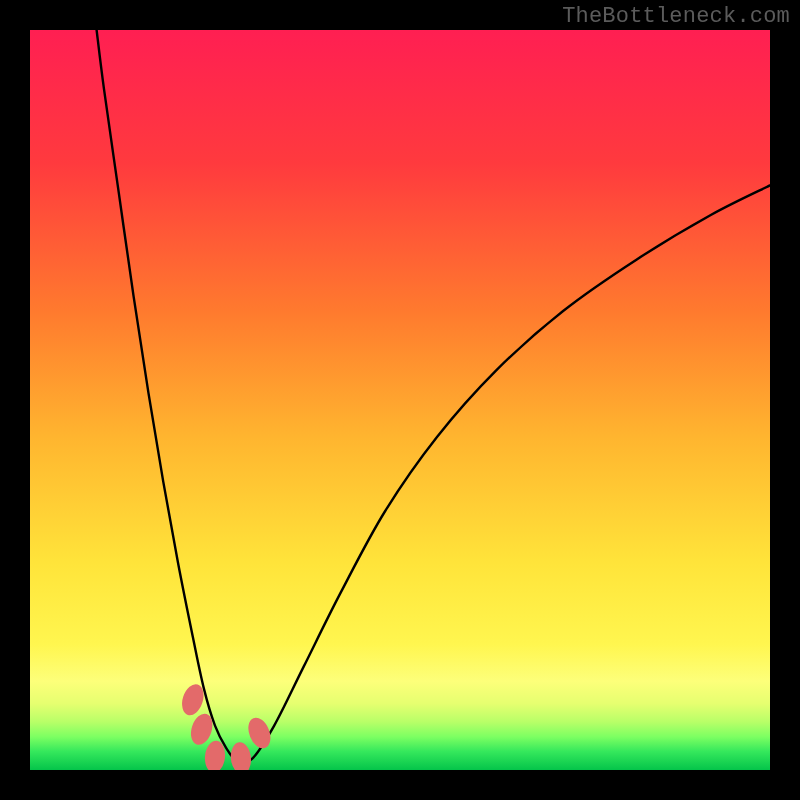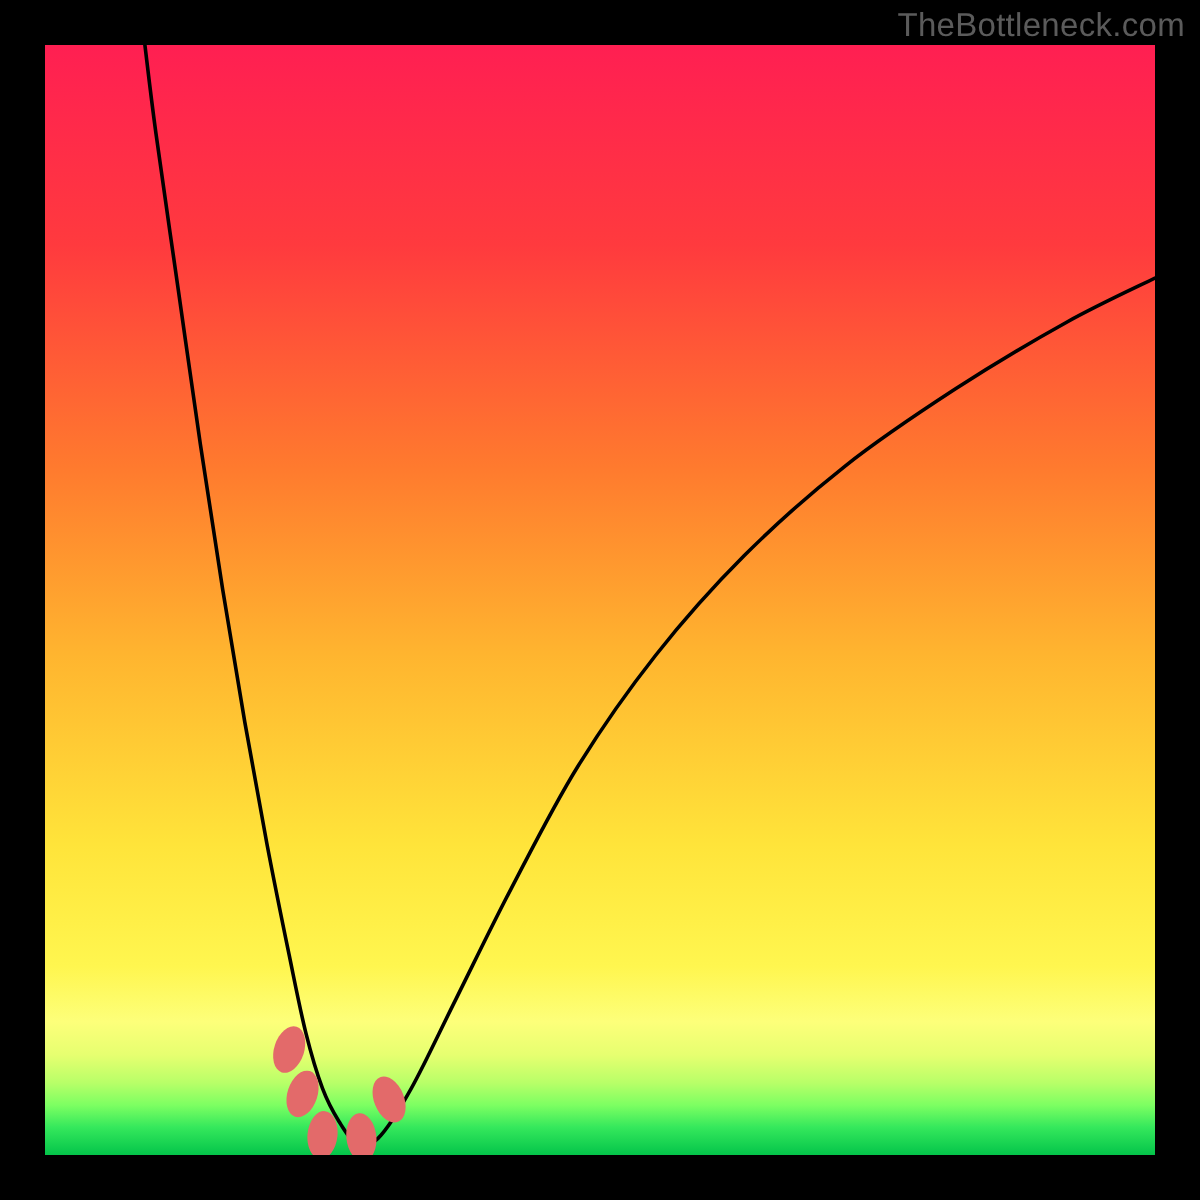--- a/index.html
+++ b/index.html
@@ -9,20 +9,21 @@
     height: 800px;
     overflow: hidden;
     background: #000;
     font-family: Arial, Helvetica, sans-serif;
   }
   .frame {
     position: absolute;
     top: 0; left: 0;
     width: 800px; height: 800px;
     background: #000;
+    font-family: Liberation Mono, monospace;
   }
   .plot {
     position: absolute;
     top: 30px;
     left: 30px;
     width: 740px;
     height: 740px;
     overflow: hidden;
   }
   .gradient {

